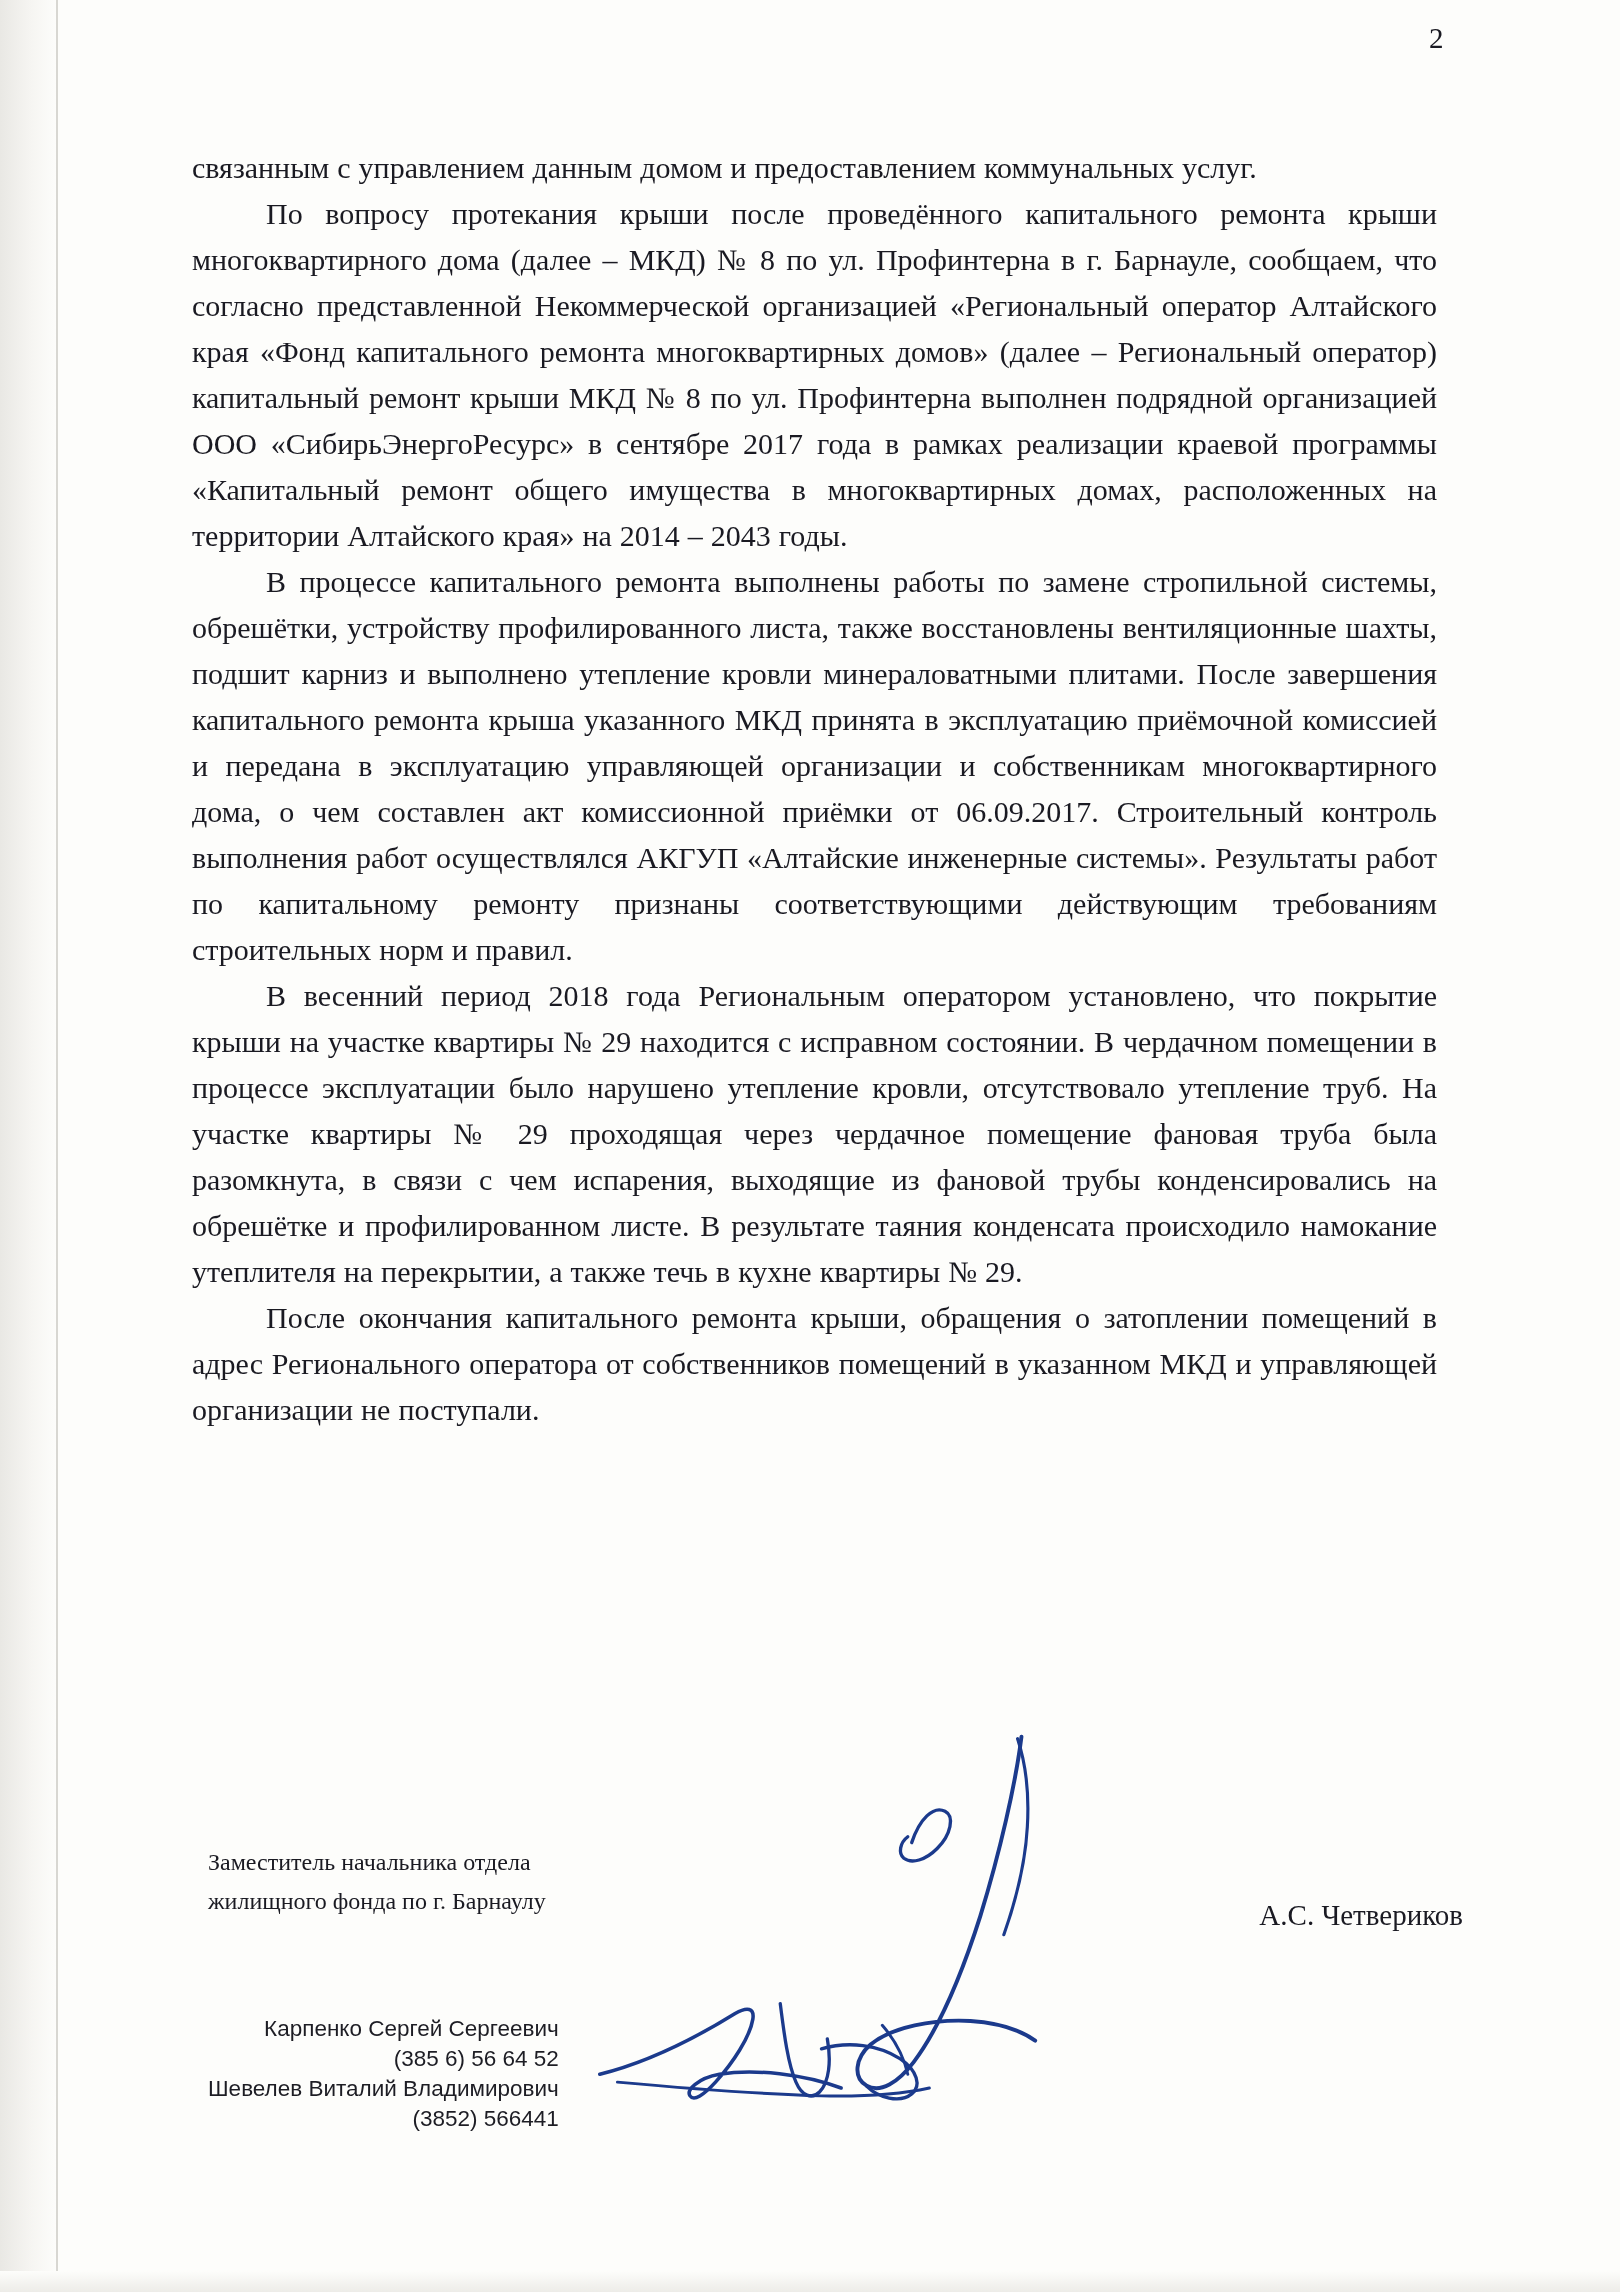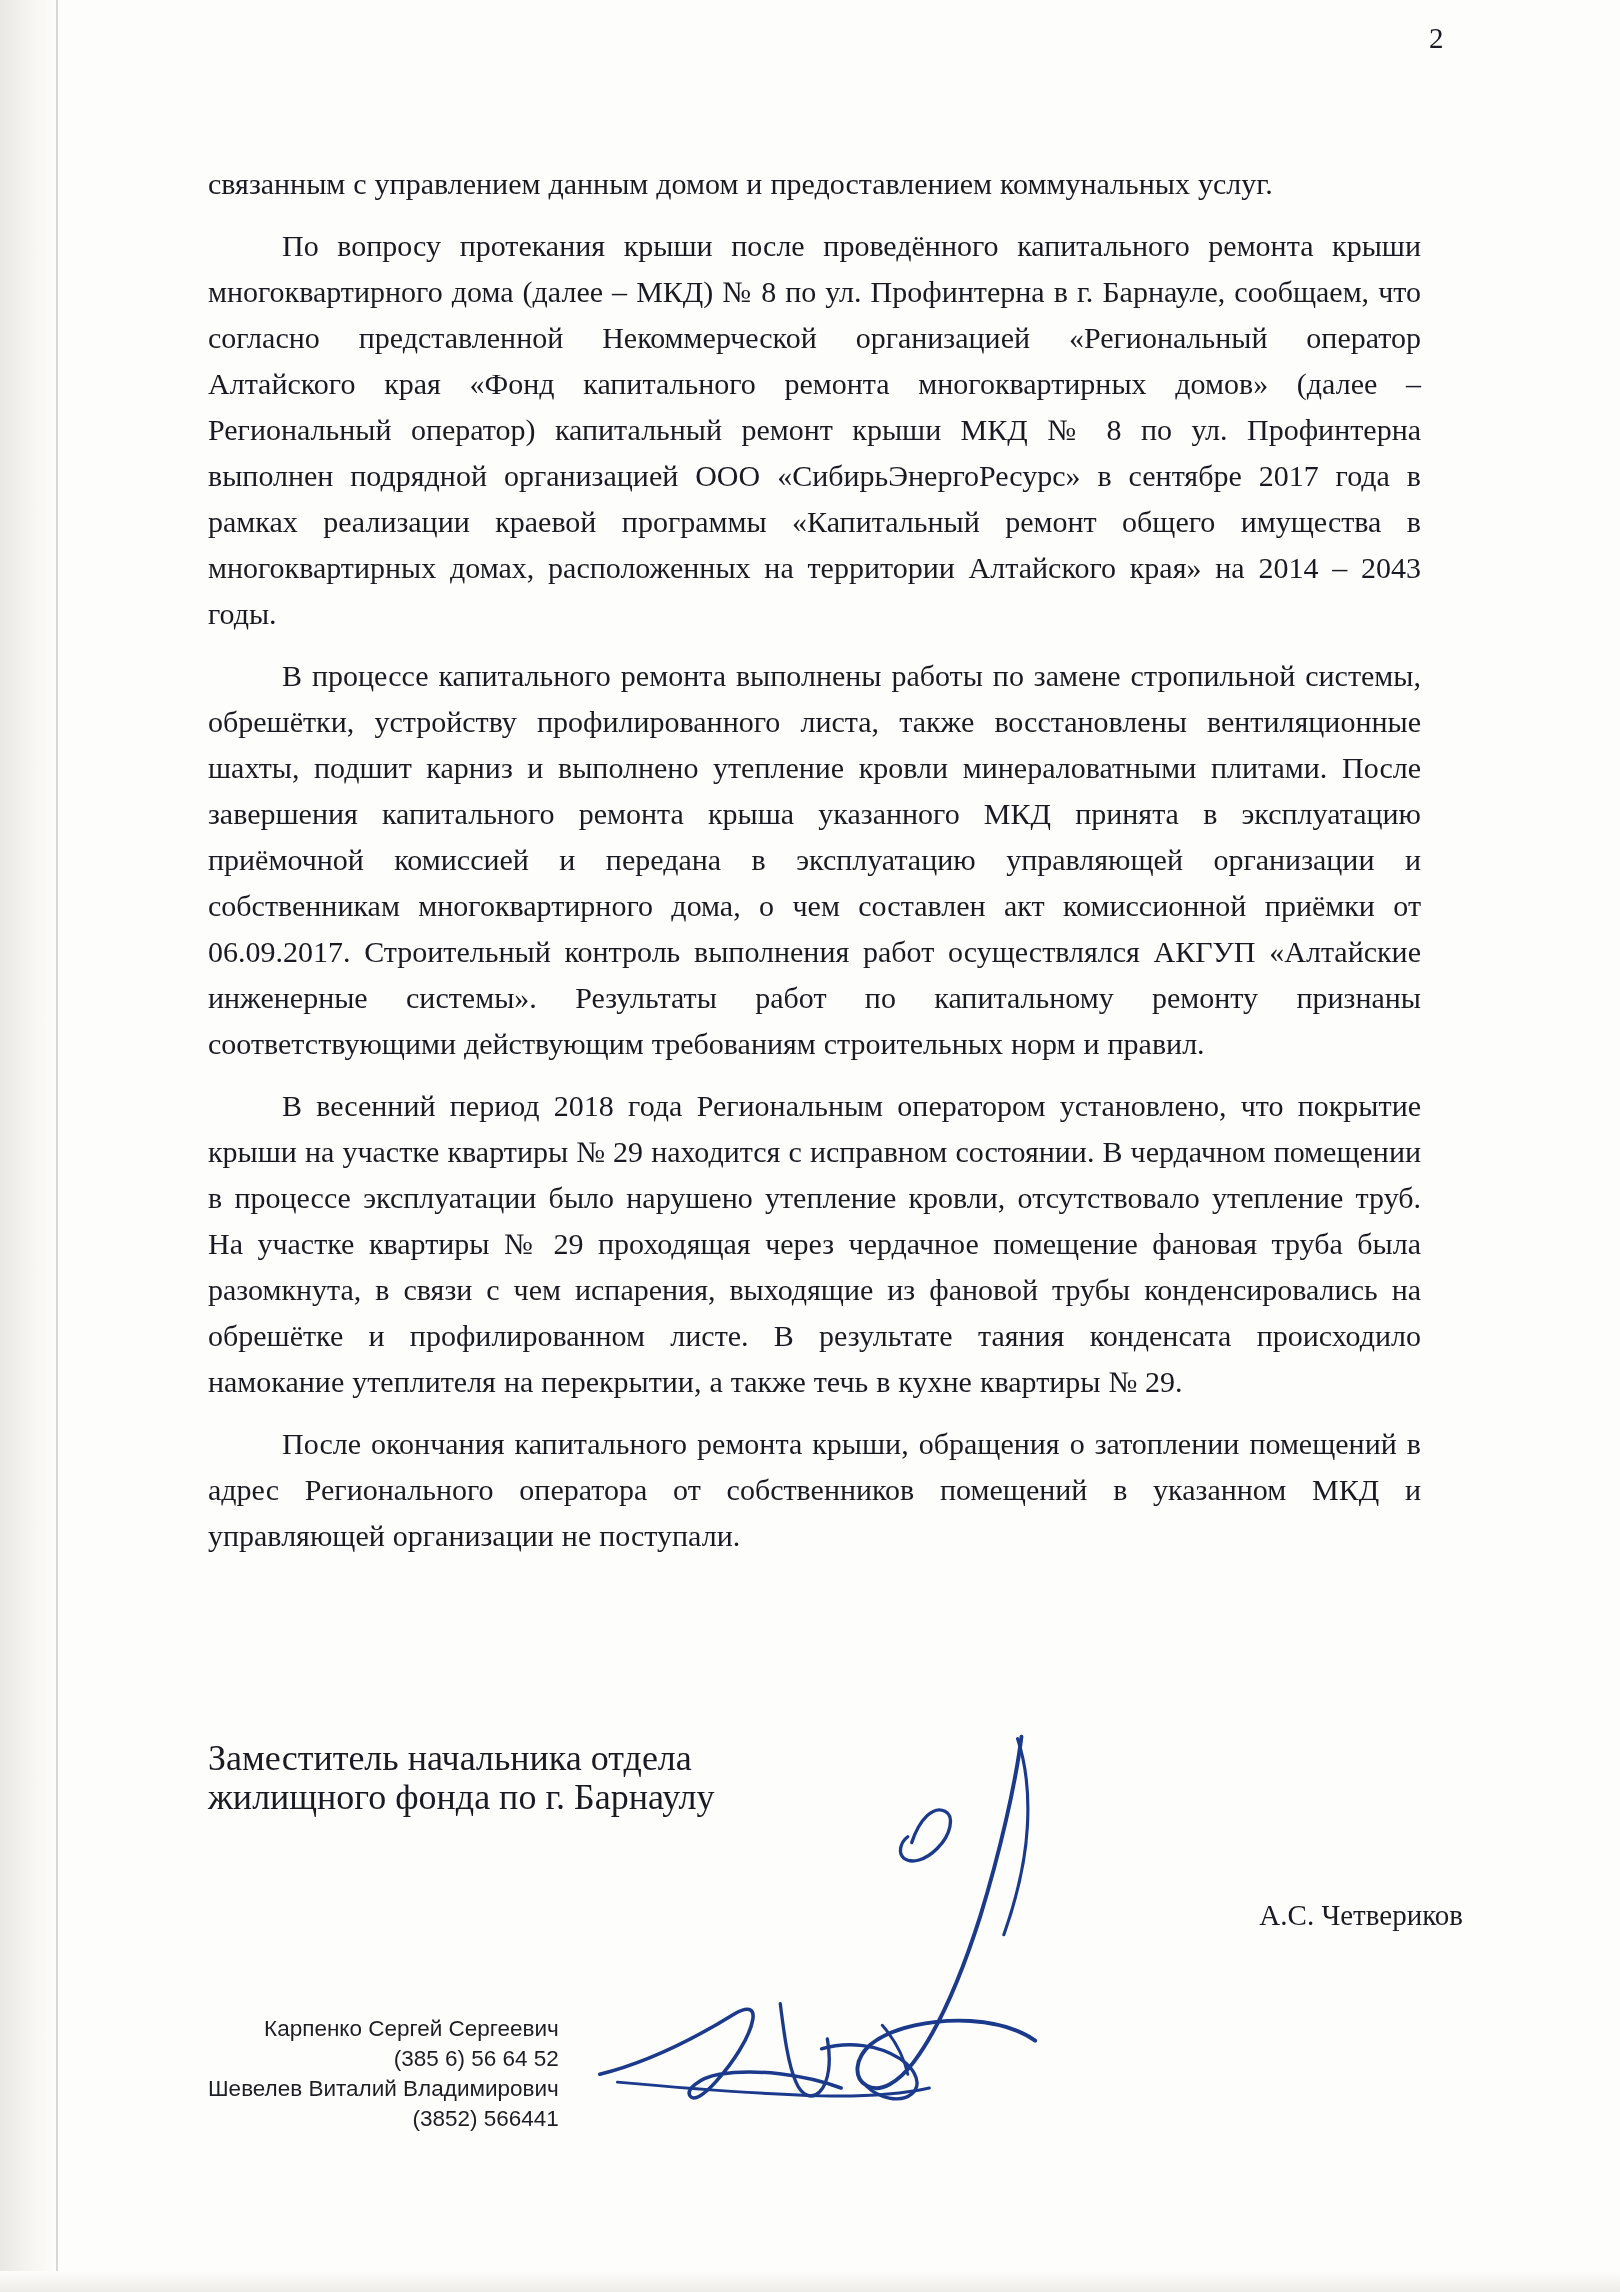--- a/index.html
+++ b/index.html
@@ -55,34 +55,34 @@
     left: 192px;
     top: 145px;
     width: 1245px;
     font-size: 30px;
     line-height: 46px;
     text-align: justify;
     text-justify: inter-word;
     word-spacing: 0.5px;
   }
   .body-text p {
-    margin: 16px;
+    margin: 0;
     text-indent: 74px;
   }
   .body-text p.no-indent {
     text-indent: 0;
   }
 
   .signature-block {
     position: absolute;
     left: 208px;
-    top: 1739px;
+    top: 1843px;
     width: 686px;
     font-family: "Liberation Serif", serif;
-    font-size: 36px;
+    font-size: 24px;
     line-height: 39px;
   }
   .signature-block div {
     white-space: nowrap;
   }
 
   .signer-name {
     position: absolute;
     right: 157px;
     top: 1899px;

